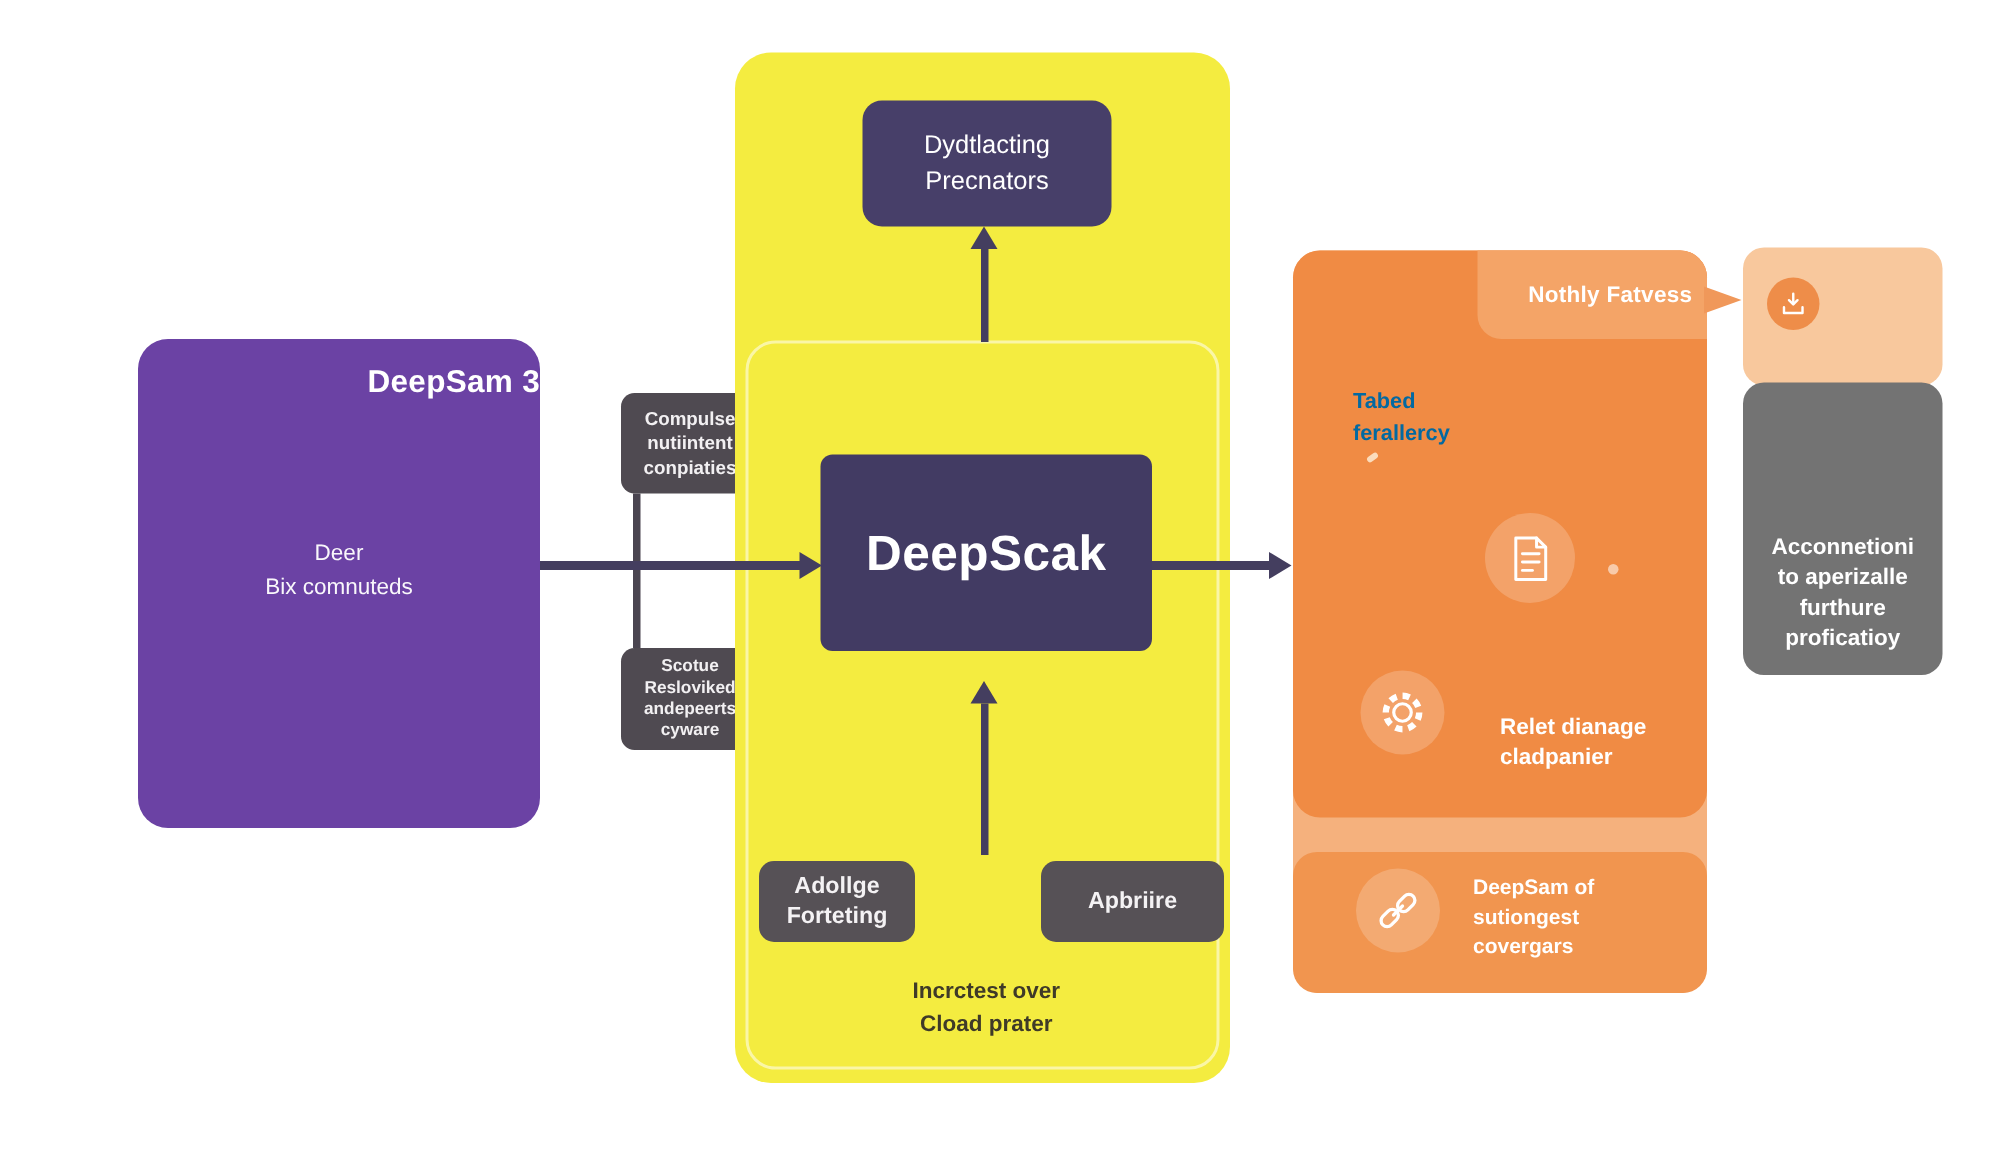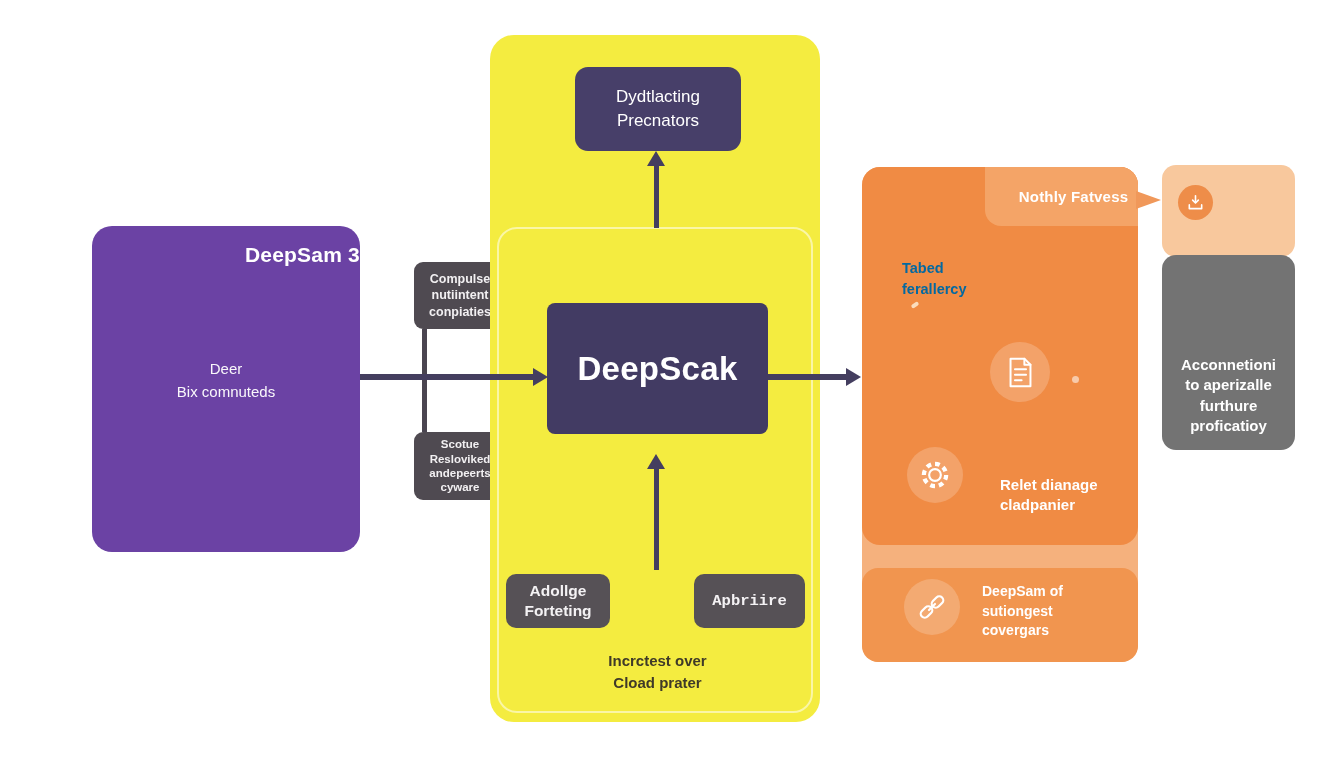--- a/index.html
+++ b/index.html
@@ -71,21 +71,21 @@
   .deepscak-box {
     left:547px; top:303px; width:221px; height:131px;
     background:#423b63; border-radius:8px; color:#fff;
     display:flex; align-items:center; justify-content:center;
     font-size:33px; font-weight:bold; letter-spacing:.3px;
   }
   .dark-btn { background:#565156; color:#f4f2f4; border-radius:10px;
     display:flex; flex-direction:column; justify-content:center; text-align:center;
     font-size:15.5px; font-weight:600; line-height:1.3; }
   .adollge-box { left:506px; top:574px; width:104px; height:54px; }
-  .apbriire-box { left:694px; top:574px; width:111px; height:54px;font-family:Liberation Mono, monospace; }
+  .apbriire-box { left:694px; top:574px; width:122px; height:54px; }
   .panel-caption {
     left:540px; top:650px; width:235px; text-align:center;
     font-size:15px; line-height:1.45; color:#3f3a28; font-weight:600;
   }
 
   
   .orange-backdrop { left:862px; top:167px; width:276px; height:495px;
     background:#f5b17d; border-radius:18px; }
   .orange-main { left:862px; top:167px; width:276px; height:378px;
     background:#f08b44; border-radius:18px; }

